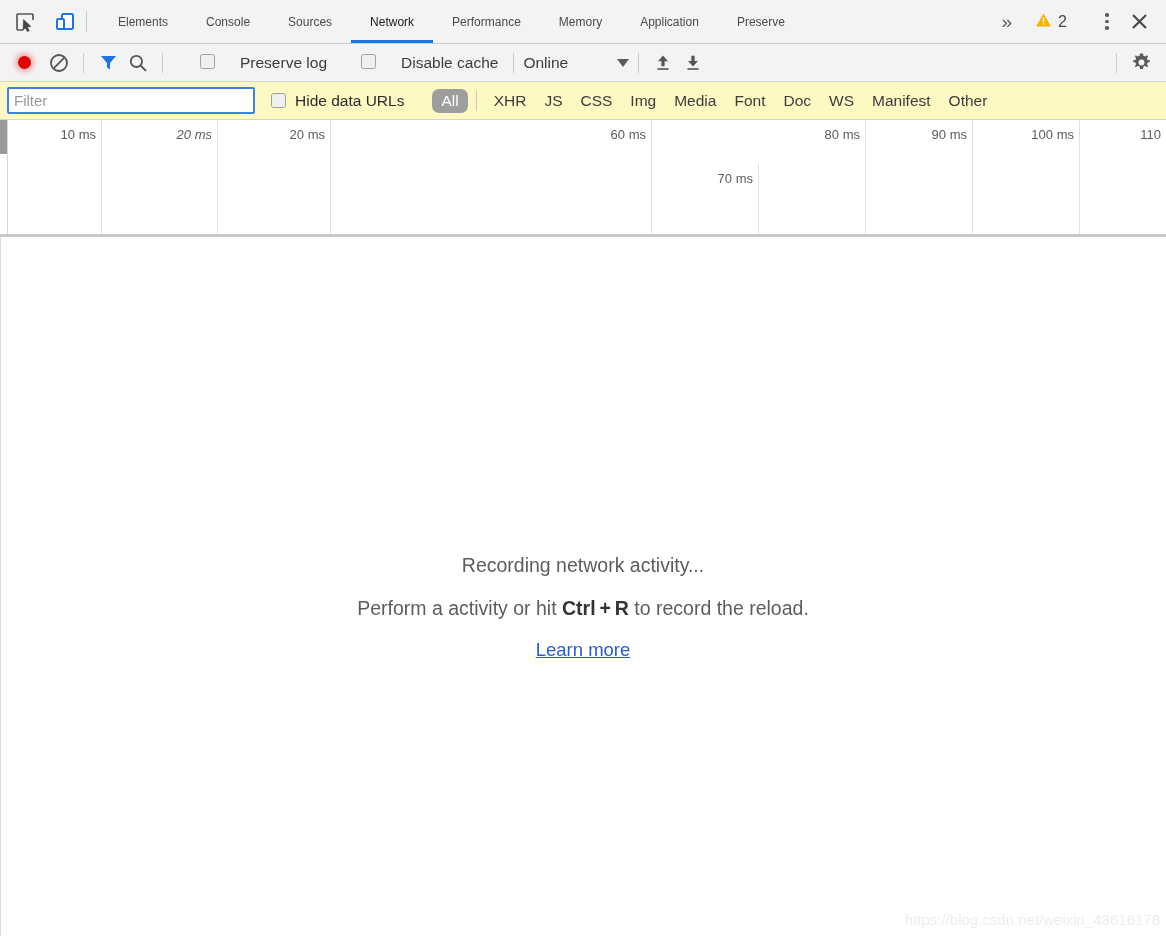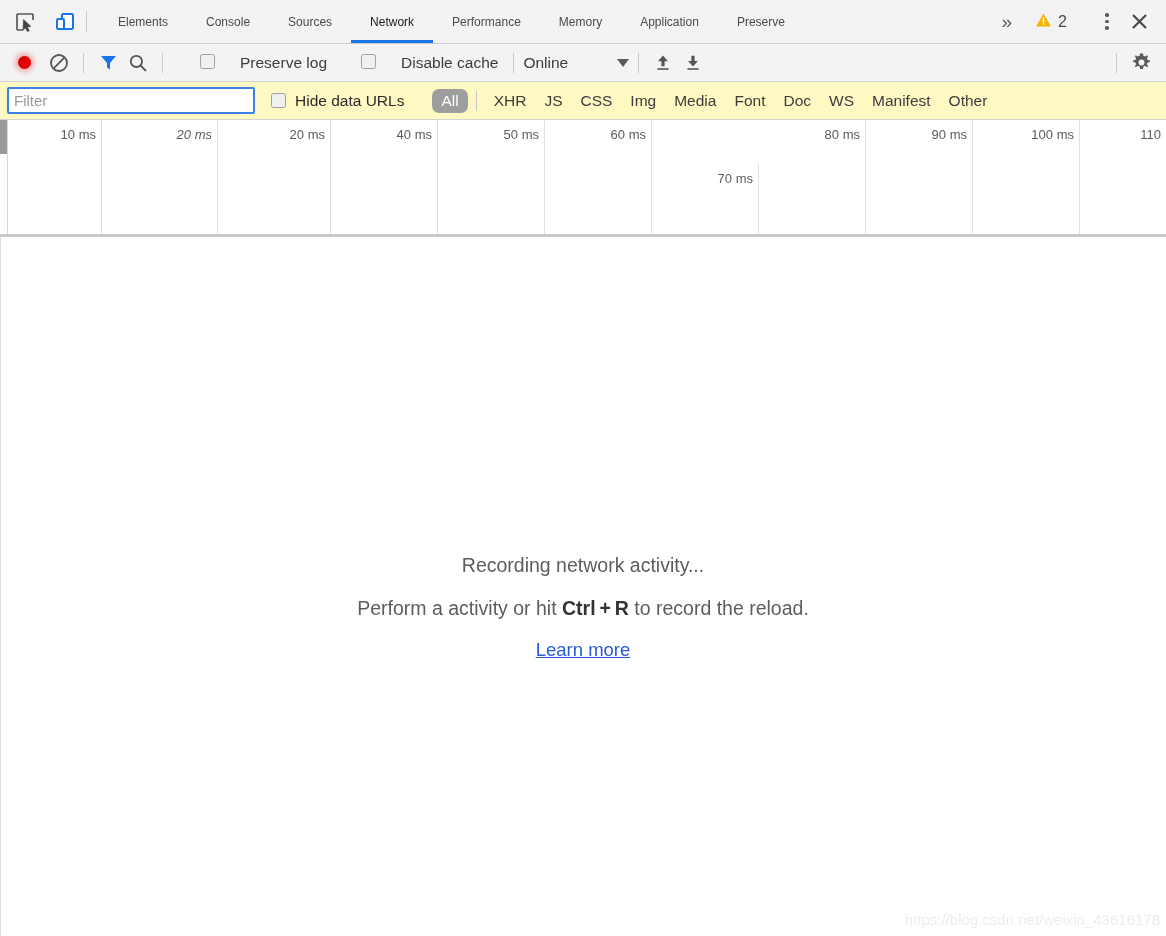--- a/index.html
+++ b/index.html
@@ -498,26 +498,20 @@
     <div class="ticks">
       <div class="tick" style="left:0;width:95px;">
           <span>10 ms</span>
         </div>
       <div class="tick" style="left:104px;width:107px;font-style:italic;">
           <span>20 ms</span>
         </div>
       <div class="tick" style="left:217px;width:107px;">
           <span>20 ms</span>
         </div>
-      <div class="tick" style="left:324px;width:107px;">
-          <span>40 ms</span>
-        </div>
-      <div class="tick" style="left:431px;width:107px;">
-          <span>50 ms</span>
-        </div>
       <div class="tick" style="left:538px;width:107px;">
           <span>60 ms</span>
         </div>
       <div class="tick" style="left:645px;width:107px;margin-top:44px;">
           <span>70 ms</span>
         </div>
       <div class="tick" style="left:752px;width:107px;">
           <span>80 ms</span>
         </div>
       <div class="tick" style="left:859px;width:107px;">

